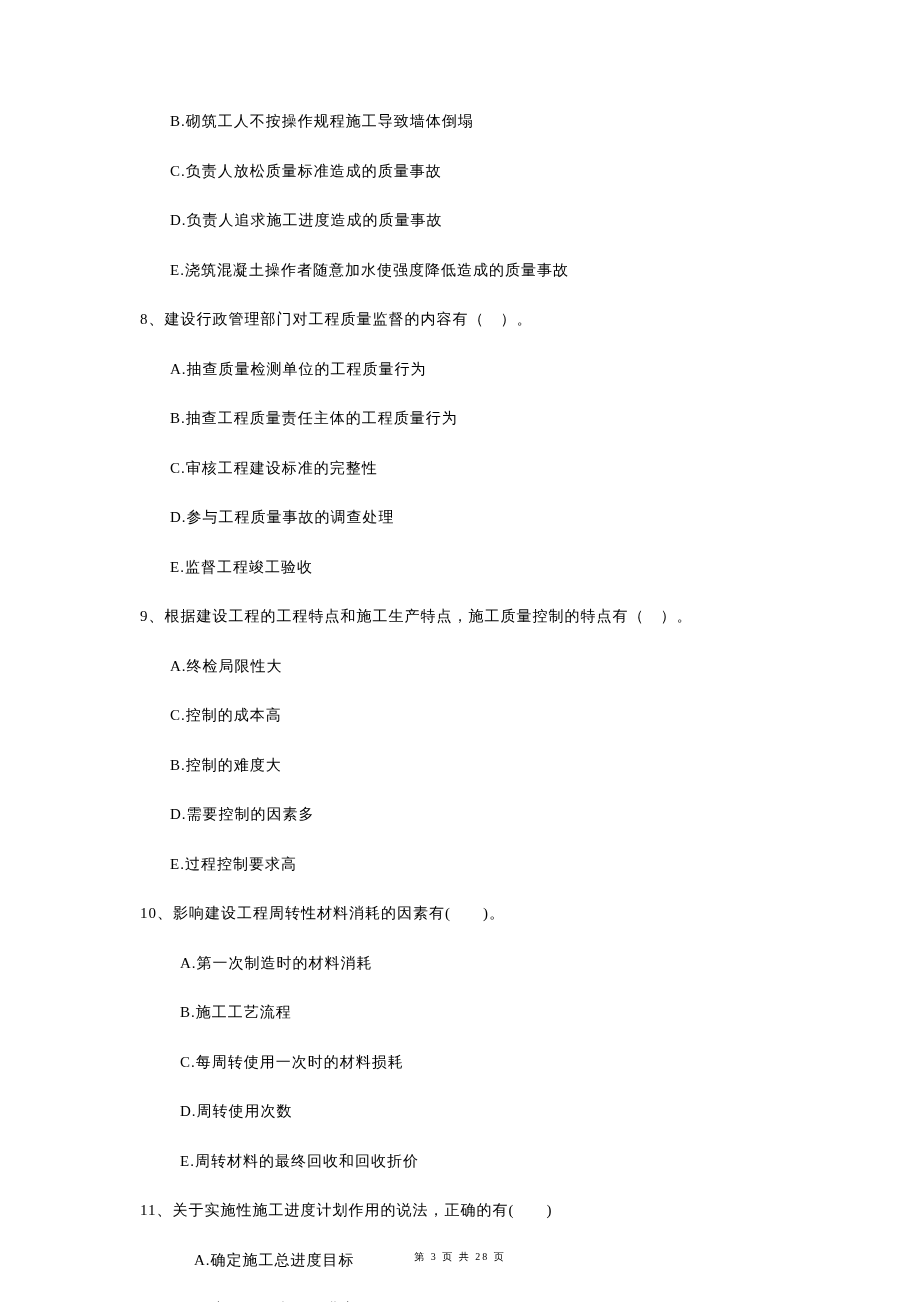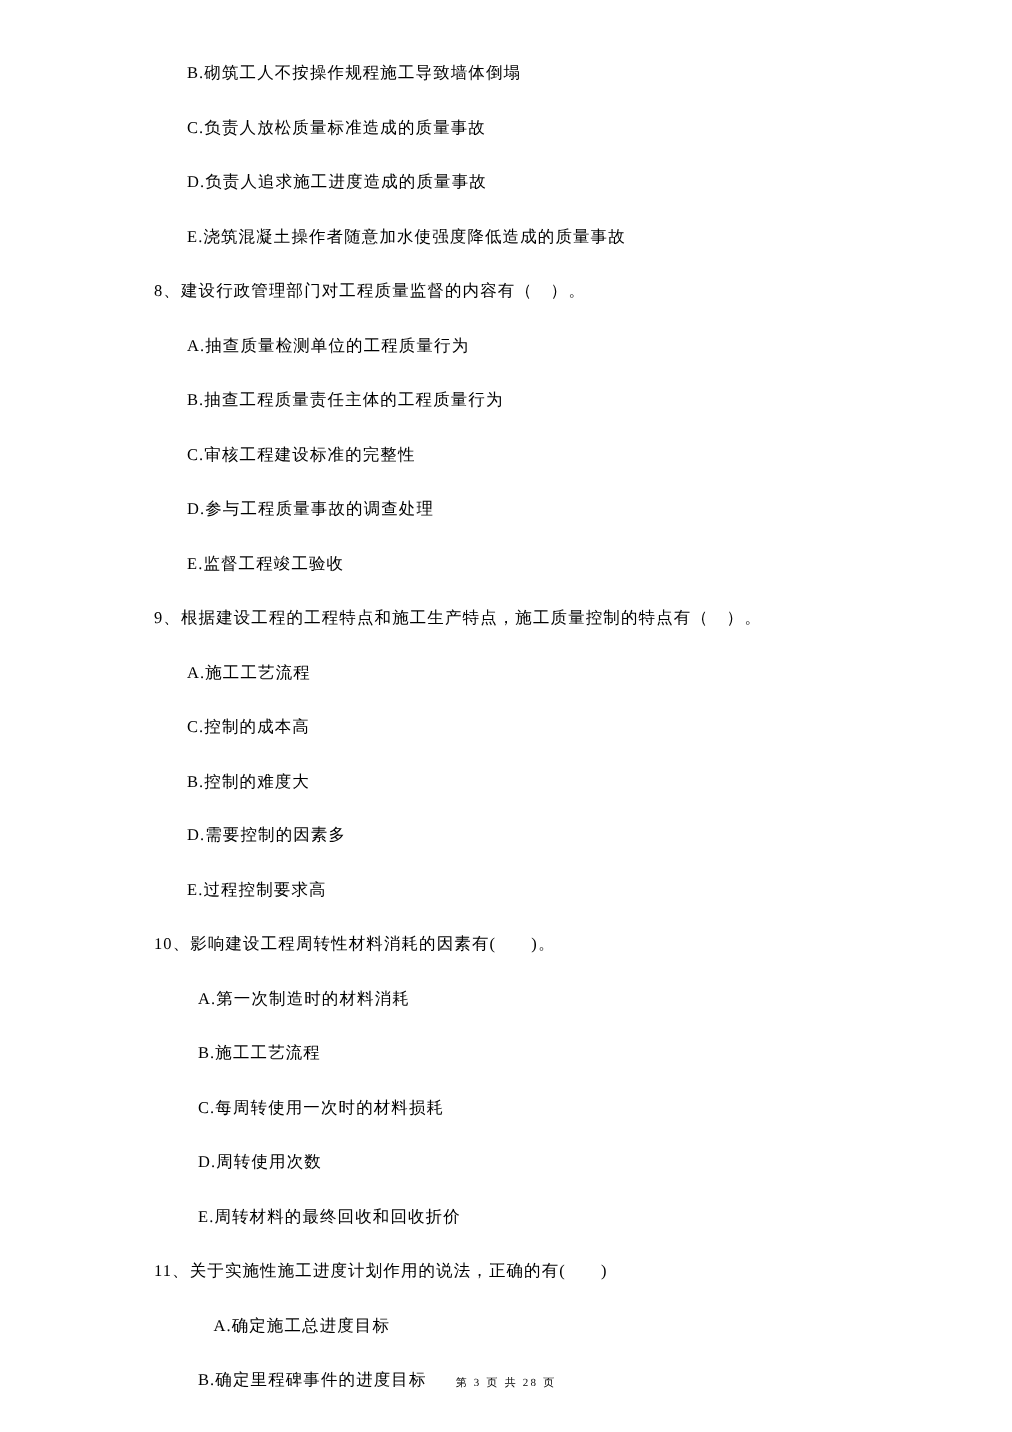--- a/index.html
+++ b/index.html
@@ -7,21 +7,21 @@
     padding: 0;
     background: #ffffff;
     font-family: "SimSun", "宋体", serif;
     width: 920px;
     height: 1302px;
     position: relative;
     color: #000000;
     font-size: 15px;
   }
   .page {
-    padding: 56px 100px 60px 140px;
+    padding: 110px 100px 60px 140px;
     box-sizing: border-box;
     width: 920px;
     height: 1302px;
     position: relative;
   }
   .option {
     margin-left: 30px;
     margin-bottom: 27px;
     letter-spacing: 1px;
     line-height: 1.5;
@@ -52,21 +52,21 @@
   <div class="option">E.浇筑混凝土操作者随意加水使强度降低造成的质量事故</div>
 
   <div class="question">8、建设行政管理部门对工程质量监督的内容有（　）。</div>
   <div class="option">A.抽查质量检测单位的工程质量行为</div>
   <div class="option">B.抽查工程质量责任主体的工程质量行为</div>
   <div class="option">C.审核工程建设标准的完整性</div>
   <div class="option">D.参与工程质量事故的调查处理</div>
   <div class="option">E.监督工程竣工验收</div>
 
   <div class="question">9、根据建设工程的工程特点和施工生产特点，施工质量控制的特点有（　）。</div>
-  <div class="option">A.施工工艺流程</div>
+  <div class="option">A.终检局限性大</div>
   <div class="option">C.控制的成本高</div>
   <div class="option">B.控制的难度大</div>
   <div class="option">D.需要控制的因素多</div>
   <div class="option">E.过程控制要求高</div>
 
   <div class="question">10、影响建设工程周转性材料消耗的因素有(　　)。</div>
   <div class="option" style="margin-left:40px">A.第一次制造时的材料消耗</div>
   <div class="option" style="margin-left:40px">B.施工工艺流程</div>
   <div class="option" style="margin-left:40px">C.每周转使用一次时的材料损耗</div>
   <div class="option" style="margin-left:40px">D.周转使用次数</div>

